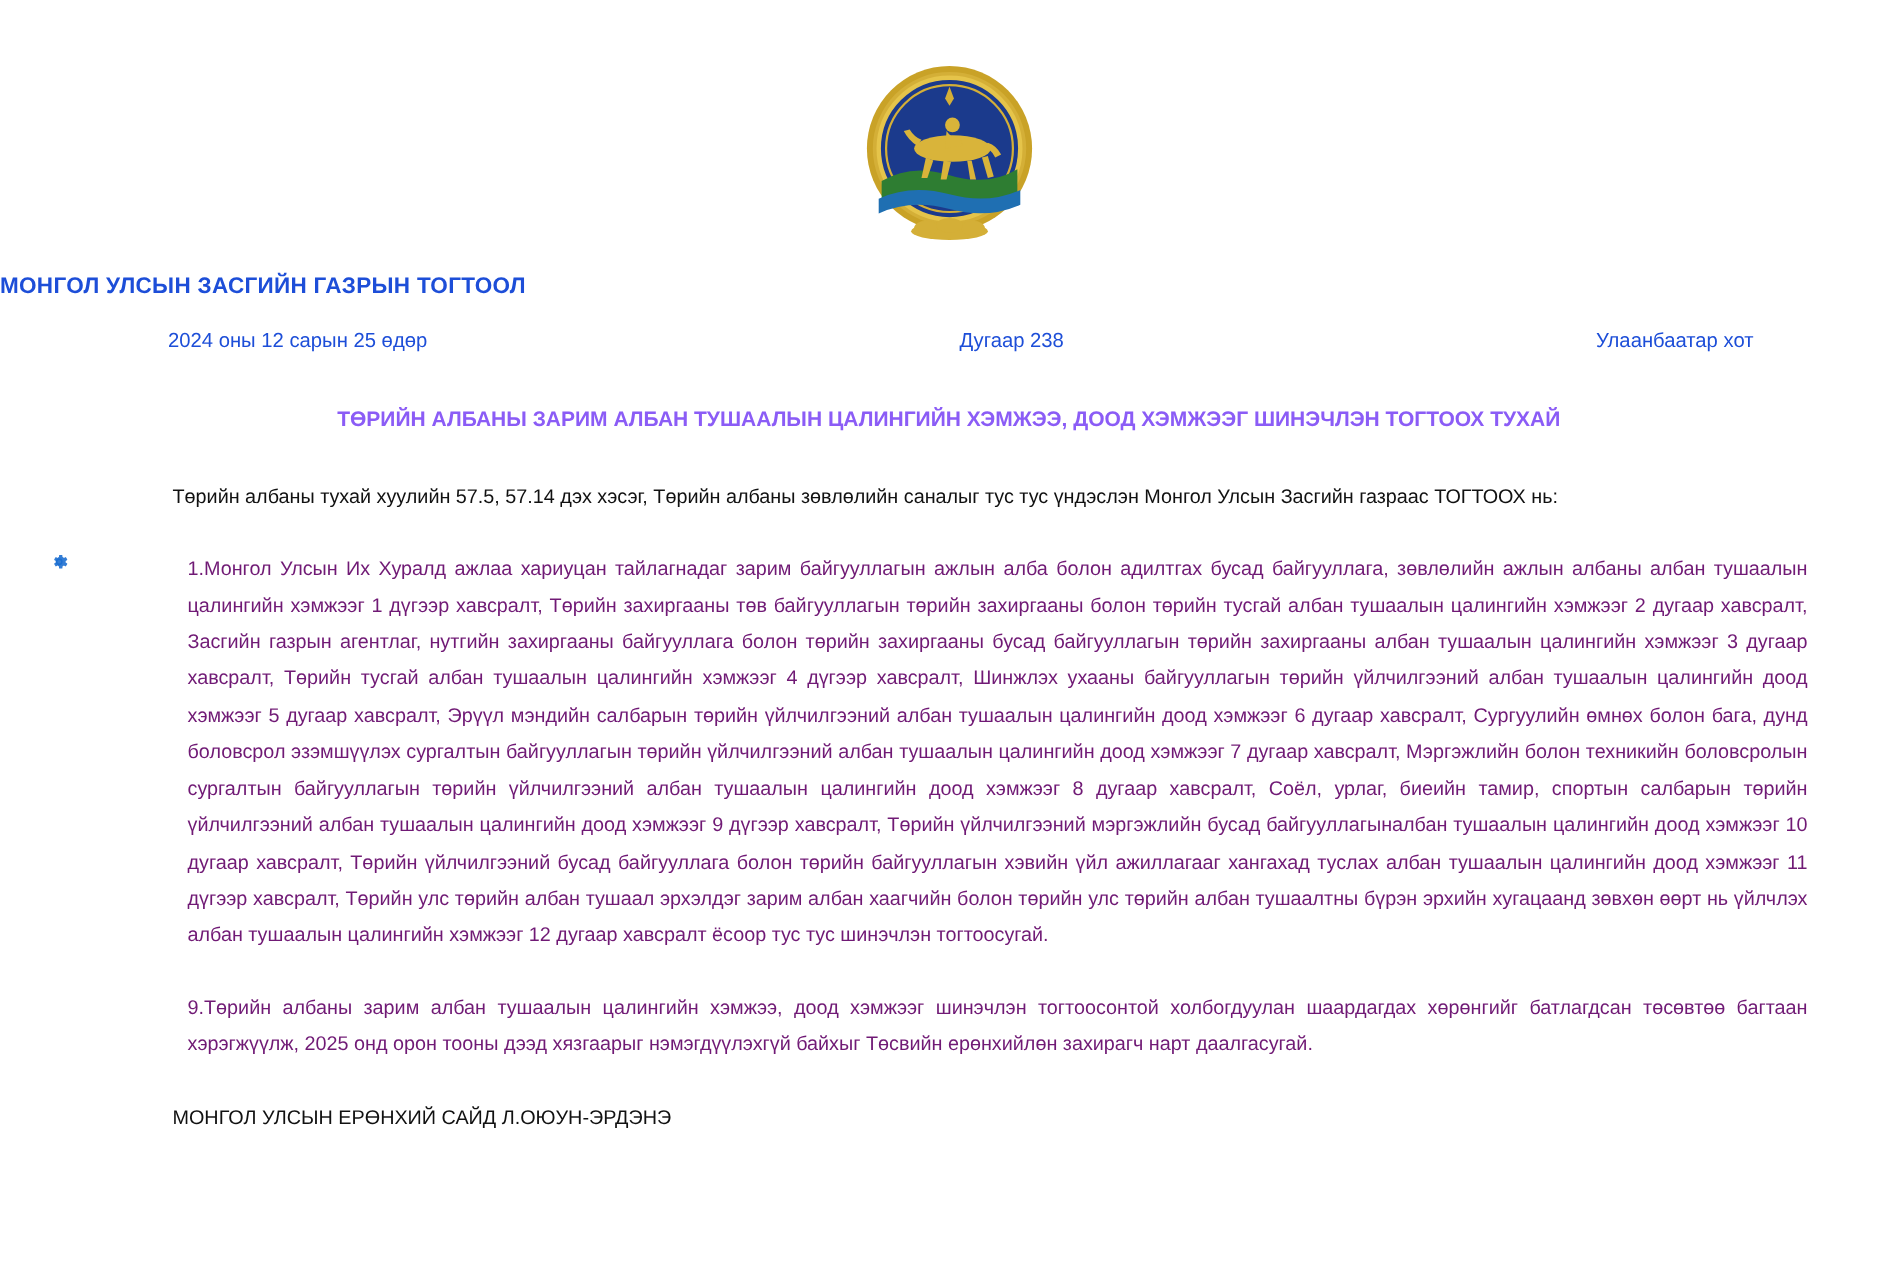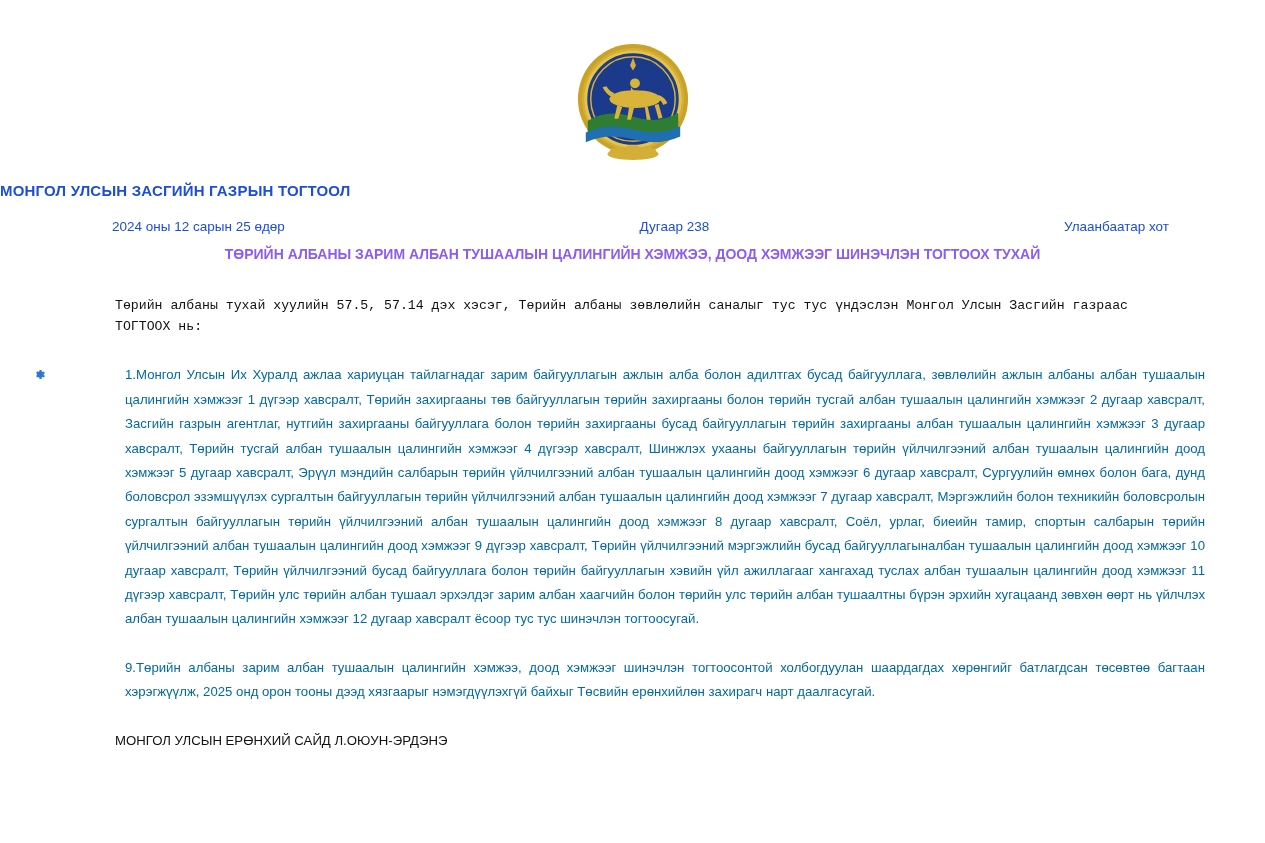--- a/index.html
+++ b/index.html
@@ -45,21 +45,21 @@
     margin-top: 6px;
     margin-bottom: 20px;
   }
   .meta-row {
     display: flex;
     align-items: baseline;
     justify-content: space-between;
     color: #1d4ed8;
     font-size: 13.5px;
     padding: 0 96px 0 112px;
-    margin-bottom: 10px;
+    margin-bottom: 35px;
   }
   .meta-row .meta-date { flex: 0 0 auto; text-align: left; }
   .meta-row .meta-number { flex: 1 1 auto; text-align: center; }
   .meta-row .meta-city { flex: 0 0 auto; text-align: left; }
 
   .doc-title {
     text-align: center;
     font-weight: bold;
     font-size: 14px;
     color: #8b5cf6;
@@ -67,27 +67,26 @@
     line-height: 1.5;
     margin-bottom: 30px;
   }
 
   .intro-para {
     font-size: 13.2px;
     line-height: 1.6;
     color: #111111;
     padding: 0 115px 0 115px;
     margin-bottom: 26px;
-    font-family: Liberation Mono, monospace;
   }
 
   .body-para {
     font-size: 13.2px;
     line-height: 1.85;
-    color: #0369a1;
+    color: #701a75;
     padding: 0 60px 0 125px;
     text-align: justify;
     text-justify: inter-word;
     margin-bottom: 24px;
   }
   .body-para.tight { margin-bottom: 22px; }
 
   .signature {
     font-size: 13.2px;
     line-height: 1.8;

